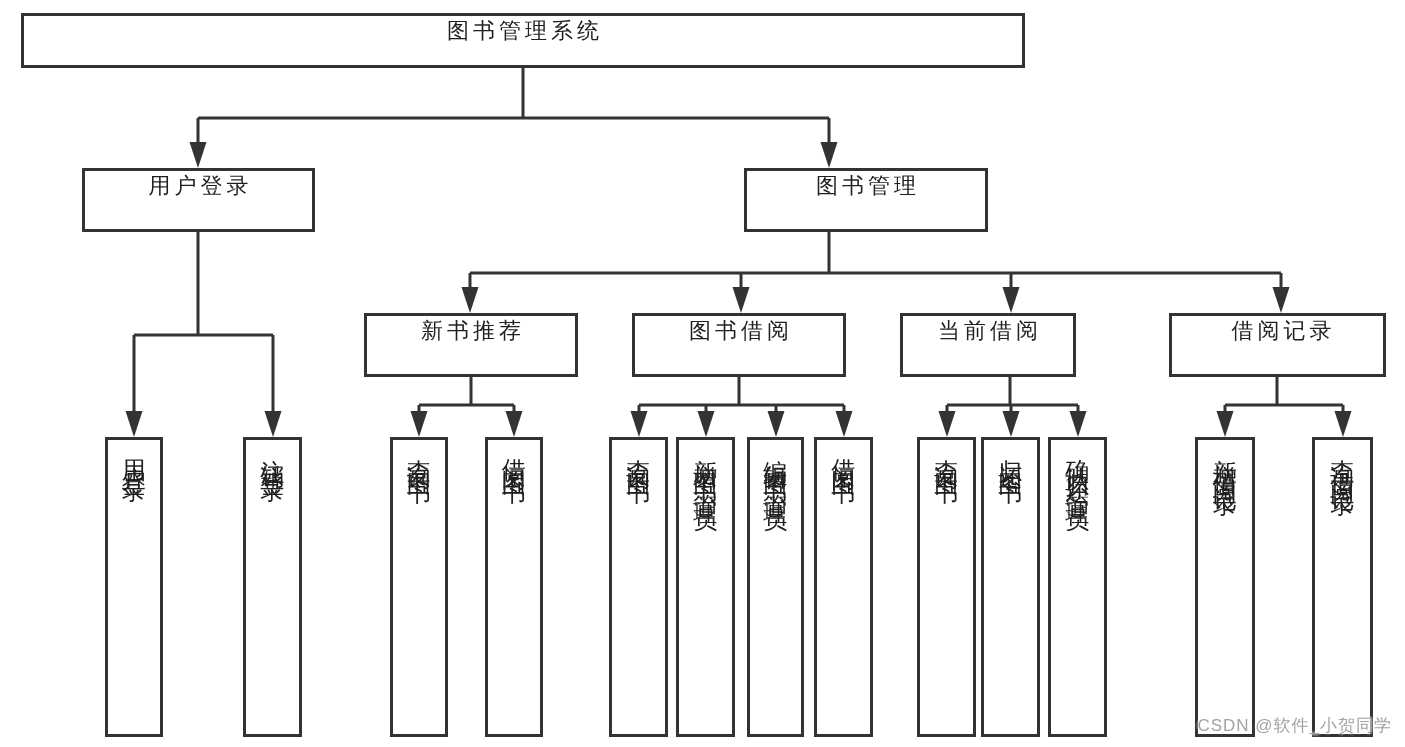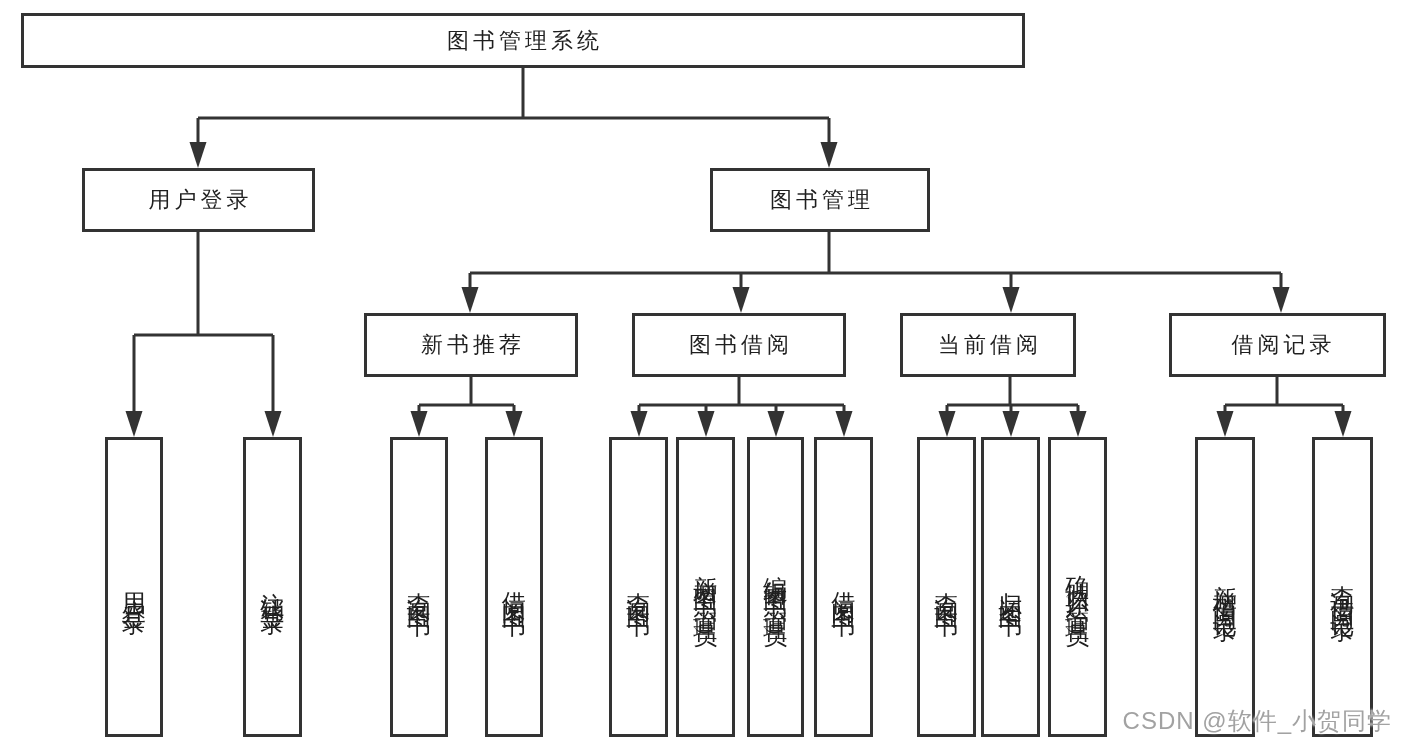--- a/index.html
+++ b/index.html
@@ -12,21 +12,21 @@
   }
   #connectors{
     position:absolute;left:0;top:0;width:1405px;height:747px;
     z-index:1;pointer-events:none;
   }
   .node{
     position:absolute;
     box-sizing:border-box;
     border:3px solid #333333;
     background:#ffffff;
-    display:flex;align-items:center;justify-content:center;
+    display:flex;align-items:flex-start;justify-content:center;
     z-index:2;
   }
   .node .lbl{
     font-size:22px;
     color:#1f1f1f;
     letter-spacing:4px;
     white-space:nowrap;
     text-indent:4px; 
   }
   .vnode .lbl{
@@ -34,21 +34,21 @@
     text-orientation:mixed;
     font-size:24px;
     letter-spacing:7px;
     line-height:1.15;
     text-indent:0;
     white-space:nowrap;
   }
   
   #n-root   {left:21px;  top:13px;  width:1004px; height:55px;}
   #n-l2-0   {left:82px;  top:168px; width:233px;  height:64px;}
-  #n-l2-1   {left:710px; top:168px; width:220px;  height:64px;}
+  #n-l2-1   {left:744px; top:168px; width:244px;  height:64px;}
   #n-l3-0   {left:364px; top:313px; width:214px;  height:64px;}
   #n-l3-1   {left:632px; top:313px; width:214px;  height:64px;}
   #n-l3-2   {left:900px; top:313px; width:176px;  height:64px;}
   #n-l3-3   {left:1169px;top:313px; width:217px;  height:64px;padding-left:8px;}
   
   .vnode{top:437px;height:300px;}
   #n-l4-0 {left:105px; width:58px;}
   #n-l4-1 {left:243px; width:59px;}
   #n-l4-2 {left:390px; width:58px;}
   #n-l4-3 {left:485px; width:58px;}
@@ -58,21 +58,21 @@
   #n-l4-7 {left:814px; width:59px;}
   #n-l4-8 {left:917px; width:59px;}
   #n-l4-9 {left:981px; width:59px;}
   #n-l4-10{left:1048px;width:59px;}
   #n-l4-11{left:1195px;width:60px;}
   #n-l4-12{left:1312px;width:61px;}
   #watermark{
     position:absolute;
     right:13px;bottom:10px;
     z-index:3;
-    font-size:24px;
+    font-size:17px;
     color:#a2a2a2;
     letter-spacing:1px;
     text-shadow:0 0 3px #ffffff,0 0 3px #ffffff;
     white-space:nowrap;
   }
 </style>
 </head>
 <body>
 
 <div id="canvas">

